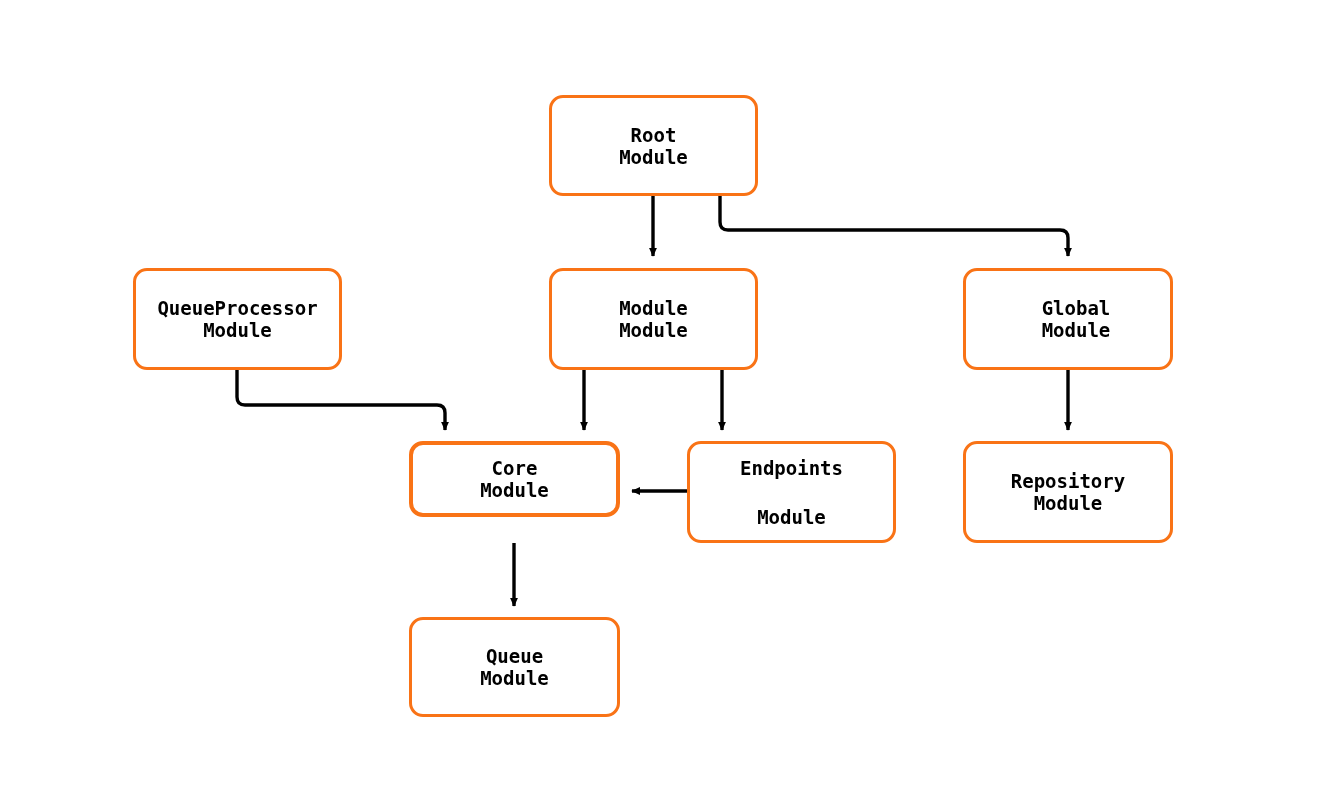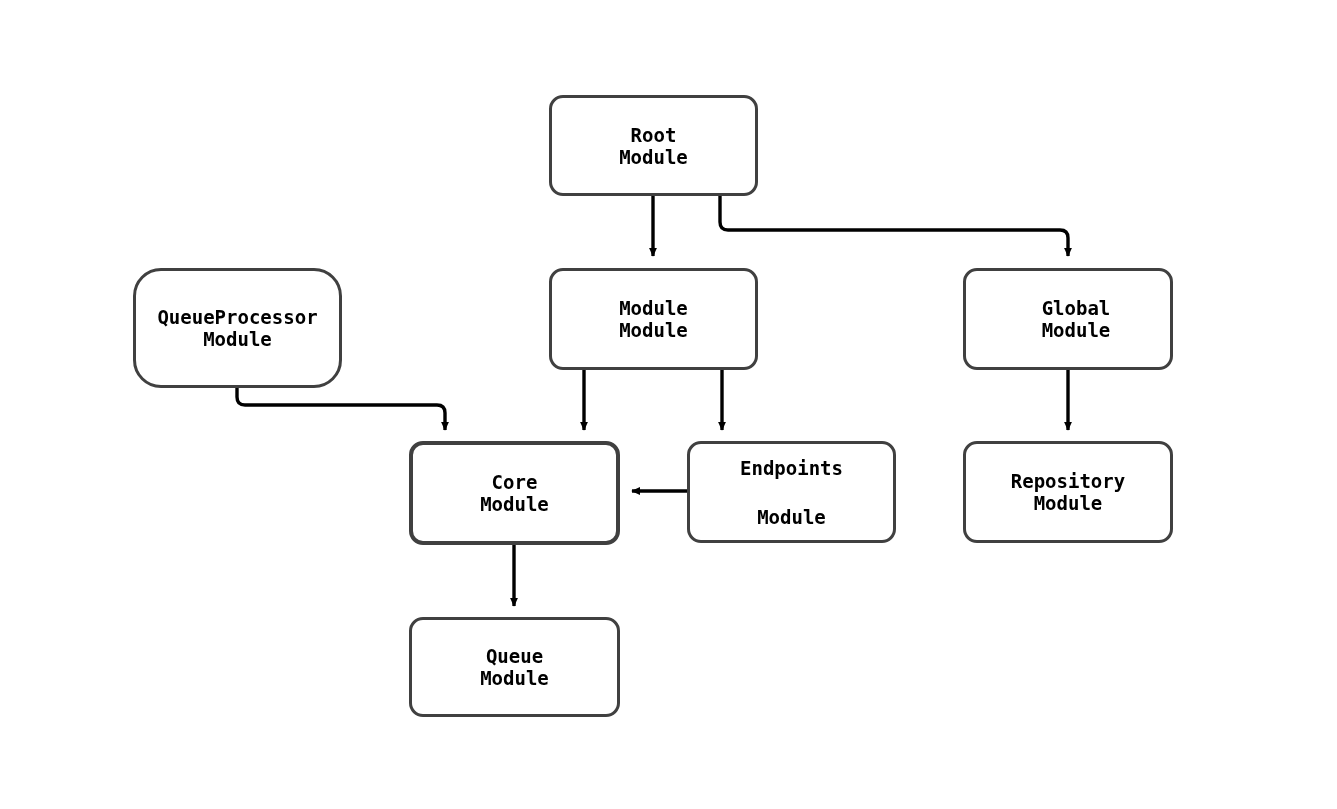--- a/index.html
+++ b/index.html
@@ -23,21 +23,21 @@
     left: 0;
     top: 0;
     width: 1337px;
     height: 809px;
     pointer-events: none;
   }
   .node {
     position: absolute;
     box-sizing: border-box;
     background: #ffffff;
-    border: 3px solid #404040;
+    border: 3px solid #f97316;
     border-radius: 14px;
     display: flex;
     flex-direction: column;
     align-items: center;
     justify-content: center;
     z-index: 2;
   }
   .node.emphasis {
     border-width: 4px;
   }
@@ -73,36 +73,36 @@
         <path d="M 687 491 L 632 491" fill="none" stroke="#000000" stroke-width="3.4" stroke-linecap="butt" stroke-linejoin="round" marker-end="url(#arrowhead)"></path>
         <path d="M 514 543 L 514 606" fill="none" stroke="#000000" stroke-width="3.4" stroke-linecap="butt" stroke-linejoin="round" marker-end="url(#arrowhead)"></path>
       </g>
   </svg>
 
   <div class="node" style="left: 549px; top: 95px; width: 209px; height: 101px;">
     <span class="node-label">Root</span>
     <span class="node-label">Module</span>
   </div>
 
-  <div class="node" style="left: 133px; top: 268px; width: 209px; height: 120px; border-radius: 28px;">
+  <div class="node" style="left: 133px; top: 268px; width: 209px; height: 102px;">
     <span class="node-label">QueueProcessor</span>
     <span class="node-label">Module</span>
   </div>
 
   <div class="node" style="left: 549px; top: 268px; width: 209px; height: 102px;">
     <span class="node-label">Module</span>
     <span class="node-label">Module</span>
   </div>
 
   <div class="node" style="left: 963px; top: 268px; width: 210px; height: 102px; padding-left: 16px;">
     <span class="node-label">Global</span>
     <span class="node-label">Module</span>
   </div>
 
-  <div class="node emphasis" style="left: 409px; top: 441px; width: 211px; height: 104px;">
+  <div class="node emphasis" style="left: 409px; top: 441px; width: 211px; height: 76px;">
     <span class="node-label">Core</span>
     <span class="node-label">Module</span>
   </div>
 
   <div class="node" style="left: 687px; top: 441px; width: 209px; height: 102px; gap: 27px;">
     <span class="node-label">Endpoints</span>
     <span class="node-label">Module</span>
   </div>
 
   <div class="node" style="left: 963px; top: 441px; width: 210px; height: 102px;">

